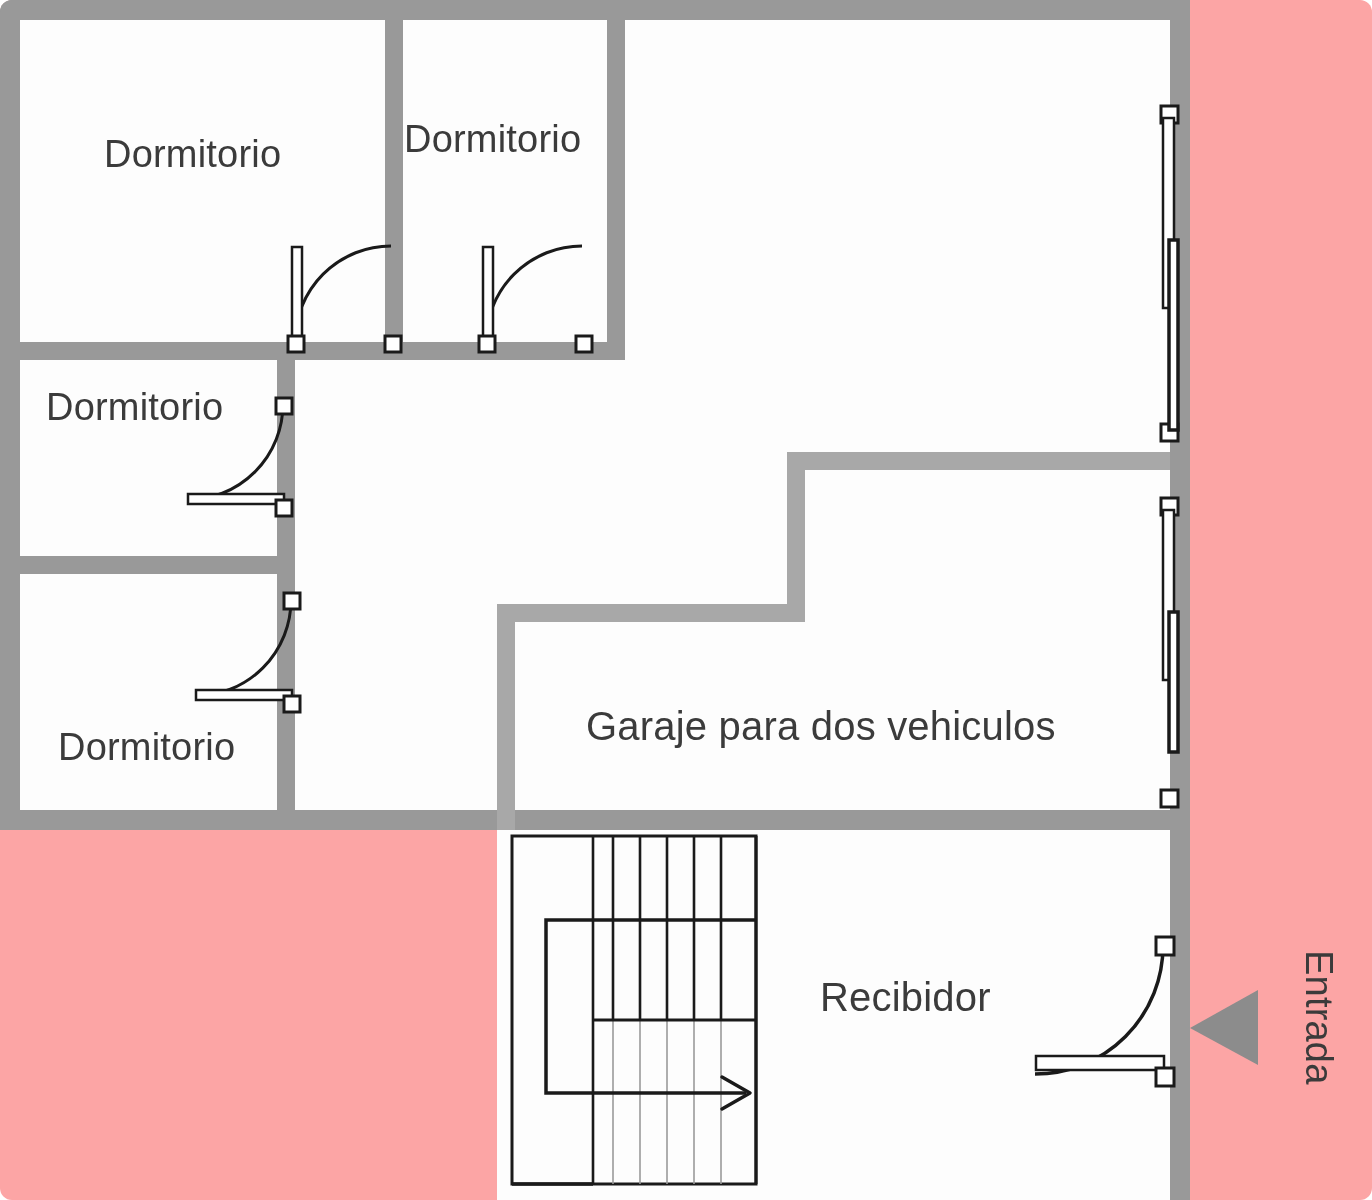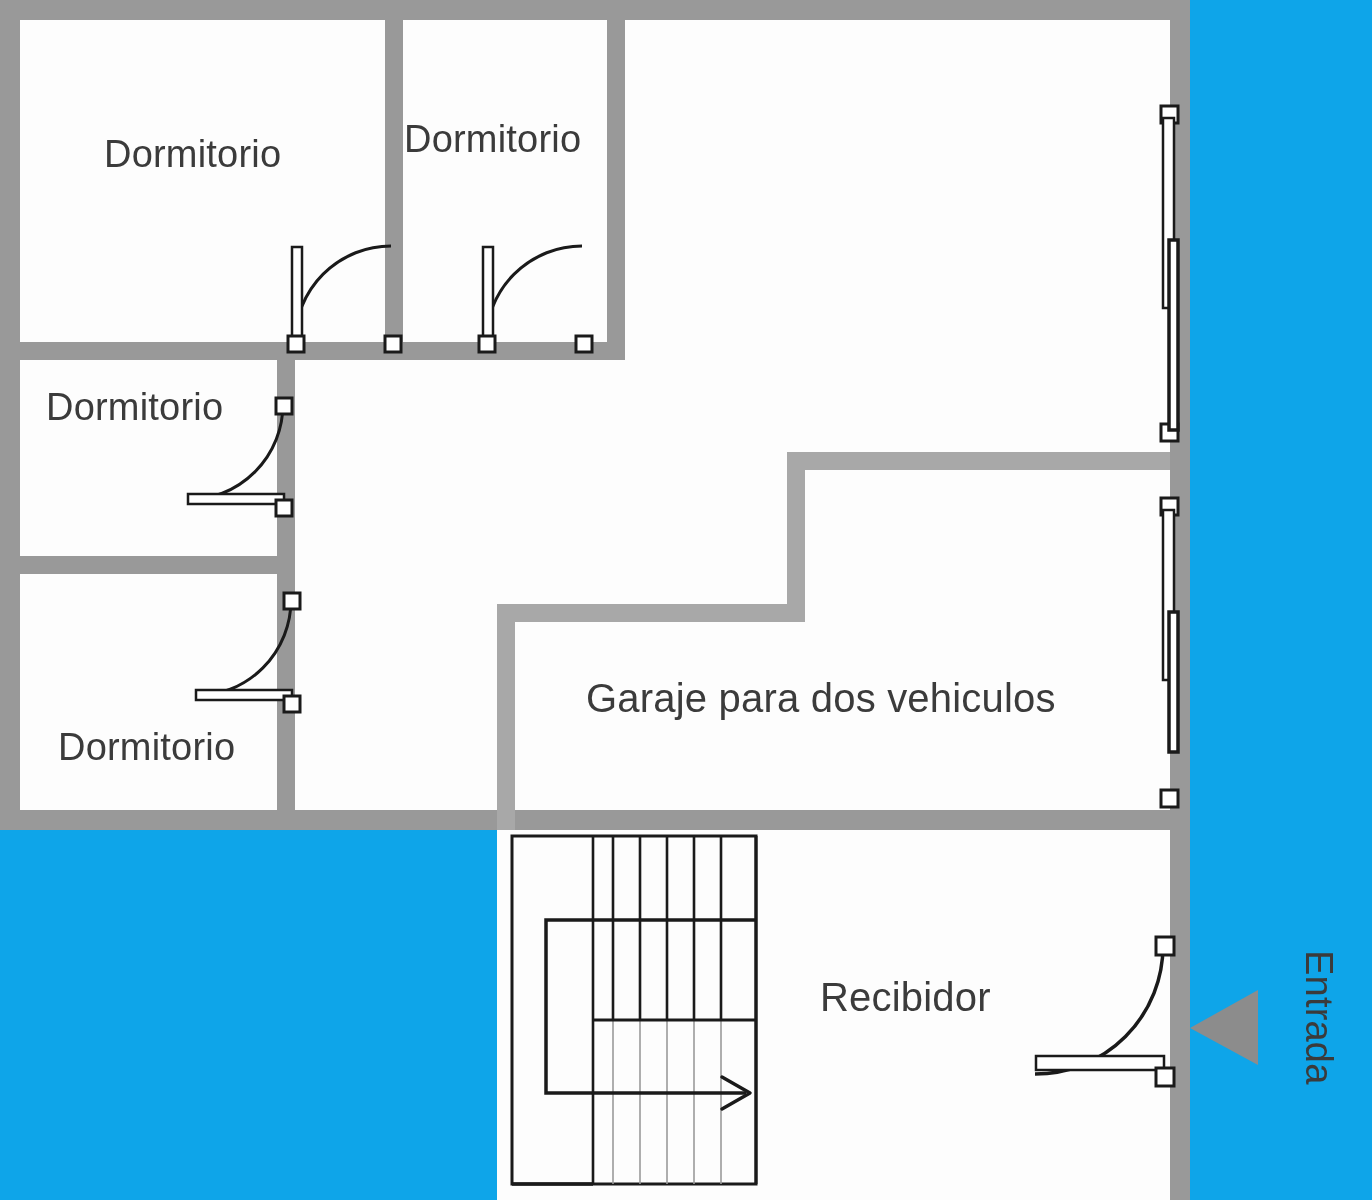--- a/index.html
+++ b/index.html
@@ -8,22 +8,23 @@
     padding: 0;
     background: #ffffff;
   }
   body {
     font-family: "Liberation Sans", sans-serif;
   }
   #plan-root {
     position: relative;
     width: 1372px;
     height: 1200px;
-    background: #0ea5e9;
+    background: #fca5a5;
     overflow: hidden;
+    border-radius: 12px;
   }
   #plan-svg {
     position: absolute;
     left: 0;
     top: 0;
     width: 1372px;
     height: 1200px;
   }
   .room-label {
     position: absolute;
@@ -185,19 +186,19 @@
   </svg>
 
   <div class="room-label lbl-dorm" style="left:104px; top:133px;">Dormitorio</div>
 
   <div class="room-label lbl-dorm" style="left:404px; top:118px;">Dormitorio</div>
 
   <div class="room-label lbl-dorm" style="left:46px; top:386px;">Dormitorio</div>
 
   <div class="room-label lbl-dorm" style="left:58px; top:726px;">Dormitorio</div>
 
-  <div class="room-label lbl-garage" style="left:586px; top:676px;">Garaje para dos vehiculos</div>
+  <div class="room-label lbl-garage" style="left:586px; top:704px;">Garaje para dos vehiculos</div>
 
   <div class="room-label lbl-recibidor" style="left:820px; top:975px;">Recibidor</div>
 
   <div class="room-label lbl-entrada" style="left:1340px; top:950px;">Entrada</div>
 
 </div>
 
 </body></html>

